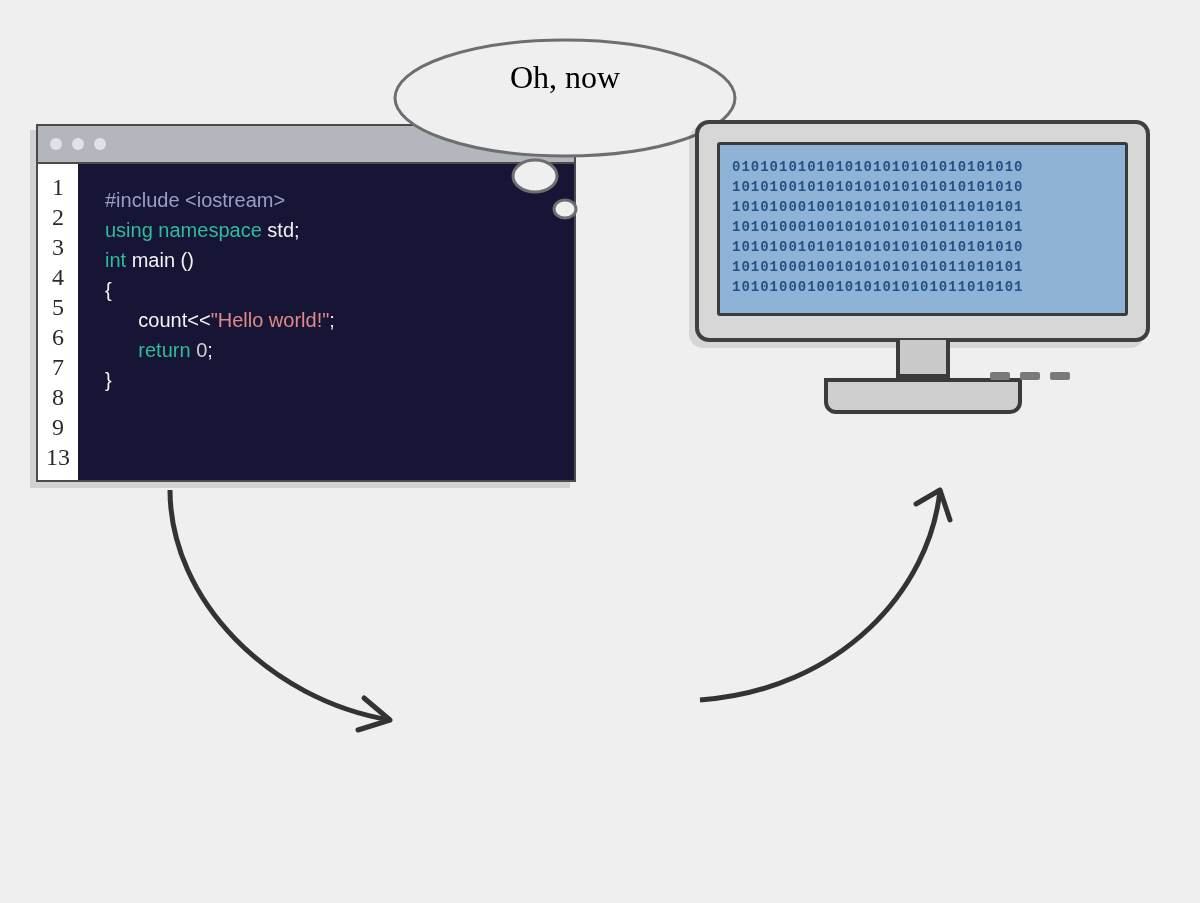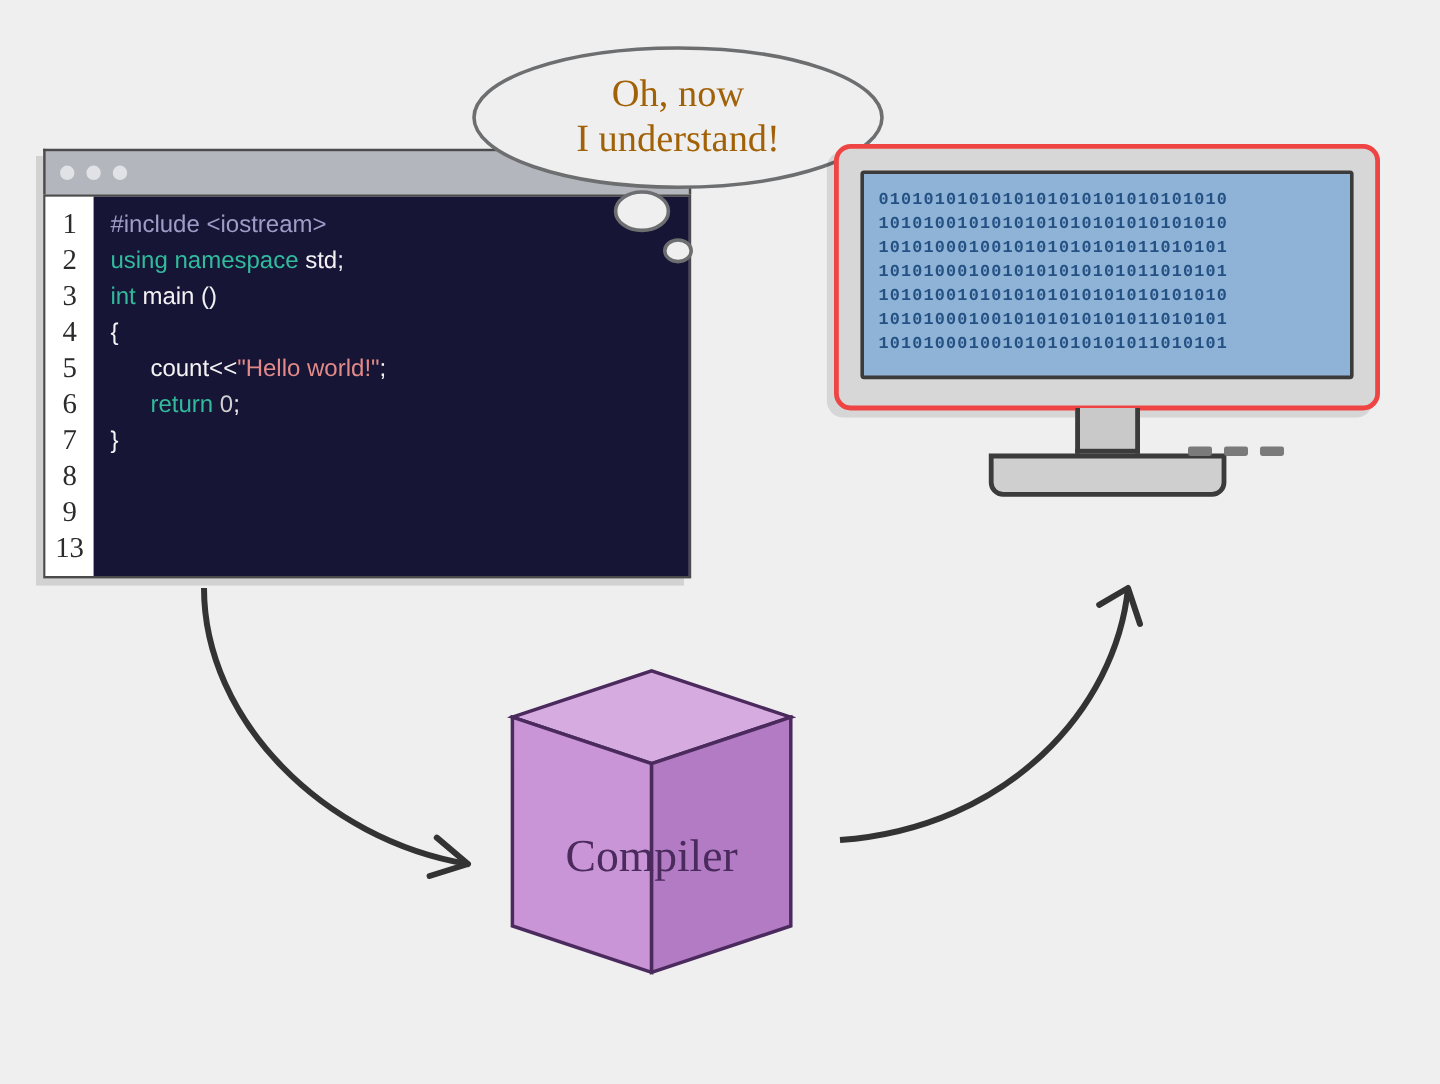--- a/index.html
+++ b/index.html
@@ -6,48 +6,48 @@
   .stage{position:relative;width:1200px;height:903px;margin:0 auto;background:#efefef;overflow:hidden}
 
   
   .editor{position:absolute;left:36px;top:124px;width:540px;box-shadow:-6px 6px 0 rgba(0,0,0,.12)}
   .titlebar{background:#b4b6bd;border:2px solid #4b4b4b;border-bottom:none;height:36px;display:flex;align-items:center;padding:0 12px}
   .tb-dot{width:12px;height:12px;border-radius:50%;background:#e1e2e6;margin-right:10px}
   .code-area{display:flex;border:2px solid #4b4b4b}
   .gutter{background:#fff;width:40px;padding:8px 0;text-align:center;color:#2b2b2b;font:24px/30px Georgia,serif}
   .gutter div{height:30px}
   .code{flex:1;background:#171536;padding:8px 14px;color:#eee;font:20px/30px Verdana,Geneva,sans-serif}
-  .code pre{margin:0;font-family:inherit;white-space:pre}
+  .code pre{margin:13px;font-family:inherit;white-space:pre}
   .tok-pp{color:#9e9dc7}
   .tok-kw{color:#31ba9c}
   .tok-id{color:#f2f2f4}
   .tok-ty{color:#31ba9c}
   .tok-str{color:#e18a87}
   .tok-num{color:#d0d0d0}
   .tok-pl{color:#f4f4f4}
 
   
   .monitor{position:absolute;right:50px;top:120px;width:455px}
-  .bezel{background:#d7d7d7;border:4px solid #ef4444;border-radius:14px;padding:18px 18px 22px;box-shadow:-6px 6px 0 rgba(0,0,0,.10)}
+  .bezel{background:#d7d7d7;border:4px solid #404040;border-radius:14px;padding:18px 18px 22px;box-shadow:-6px 6px 0 rgba(0,0,0,.10)}
   .screen{background:#8fb3d6;border:3px solid #3b3b3b;border-radius:3px;padding:12px 12px 16px;color:#245184;font:600 14px/20px "Courier New",monospace;letter-spacing:1px;overflow:hidden}
   .screen .row{white-space:nowrap}
   .stand-neck{width:46px;height:34px;margin:-2px auto 0;background:#c9c9c9;border-left:4px solid #3b3b3b;border-right:4px solid #3b3b3b;border-bottom:4px solid #3b3b3b}
   .stand-base{width:190px;height:28px;margin:0 auto;background:#cfcfcf;border:4px solid #3b3b3b;border-radius:0 0 12px 12px}
   .btns{position:absolute;right:90px;top:372px;width:120px;height:10px;display:flex;gap:10px}
   .btns span{width:20px;height:8px;background:#7a7a7a;border-radius:2px;display:inline-block}
 
   
   .compiler{position:absolute;left:403px;top:530px;width:280px;height:290px}
   .compiler svg{width:100%;height:100%}
   .compiler-label{position:absolute;left:0;right:0;top:165px;text-align:center;font:38px/1 "Comic Sans MS","Segoe Script",cursive;color:#4b2a5e}
 
   
   .bubble{position:absolute;left:380px;top:34px;width:370px;height:190px}
   .bubble svg{width:100%;height:100%}
-  .bubble-text{position:absolute;left:0;right:0;top:24px;text-align:center;font:32px/38px "Comic Sans MS","Segoe Script",cursive;color:#a16207}
+  .bubble-text{position:absolute;left:0;right:0;top:24px;text-align:center;font:32px/38px "Comic Sans MS","Segoe Script",cursive;color:#000000}
 
   
   .arrow{position:absolute;stroke:#333;stroke-width:5;fill:none}
 </style>
 </head>
 <body>
 
 <div class="stage">
 
   <div class="editor">
@@ -83,21 +83,20 @@
   </div>
 
   <div class="bubble">
     <svg viewBox="0 0 370 190">
       <ellipse cx="185" cy="64" rx="170" ry="58" fill="#efefef" stroke="#6c6e70" stroke-width="3"></ellipse>
       <ellipse cx="155" cy="142" rx="22" ry="16" fill="#efefef" stroke="#6c6e70" stroke-width="3"></ellipse>
       <ellipse cx="185" cy="175" rx="11" ry="9" fill="#efefef" stroke="#6c6e70" stroke-width="3"></ellipse>
     </svg>
     <div class="bubble-text">
       <span>Oh, now</span><br>
-      <span>I understand!</span>
     </div>
   </div>
 
   <div class="monitor">
     <div class="bezel">
       <div class="screen" id="screen">
           <div class="row">0101010101010101010101010101010</div>
           <div class="row">1010100101010101010101010101010</div>
           <div class="row">1010100010010101010101011010101</div>
           <div class="row">1010100010010101010101011010101</div>
@@ -118,22 +117,14 @@
   <svg class="arrow" style="left:150px;top:480px" width="280" height="280">
     <path d="M20 10 C 20 120, 120 220, 240 240"></path>
     <path d="M240 240 l-26 -22 M240 240 l-32 10" stroke-linecap="round"></path>
   </svg>
 
   <svg class="arrow" style="left:680px;top:470px" width="300" height="260">
     <path d="M20 230 C 160 220, 250 120, 260 20"></path>
     <path d="M260 20 l-24 14 M260 20 l10 30" stroke-linecap="round"></path>
   </svg>
 
-  <div class="compiler">
-    <svg viewBox="0 0 280 300">
-      <polygon points="20,70 140,30 260,70 140,110" fill="#d6abe0" stroke="#4b2a5e" stroke-width="3"></polygon>
-      <polygon points="20,70 140,110 140,290 20,250" fill="#c995d6" stroke="#4b2a5e" stroke-width="3"></polygon>
-      <polygon points="140,110 260,70 260,250 140,290" fill="#b27bc3" stroke="#4b2a5e" stroke-width="3"></polygon>
-    </svg>
-    <div class="compiler-label">Compiler</div>
-  </div>
 
 </div>
 
 </body></html>

